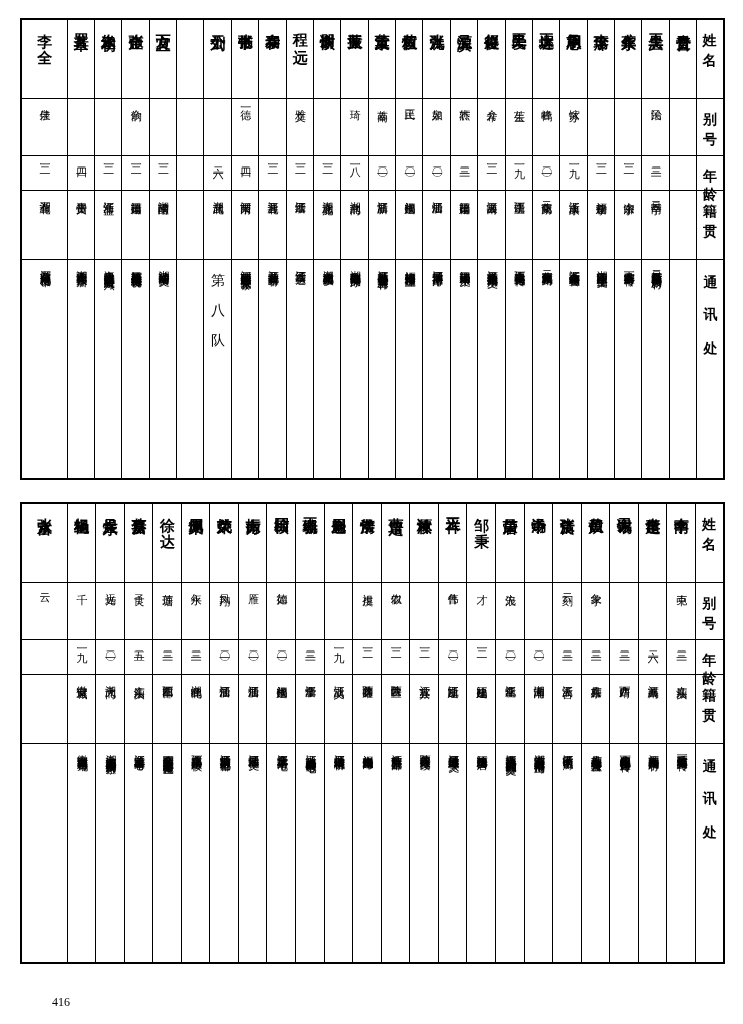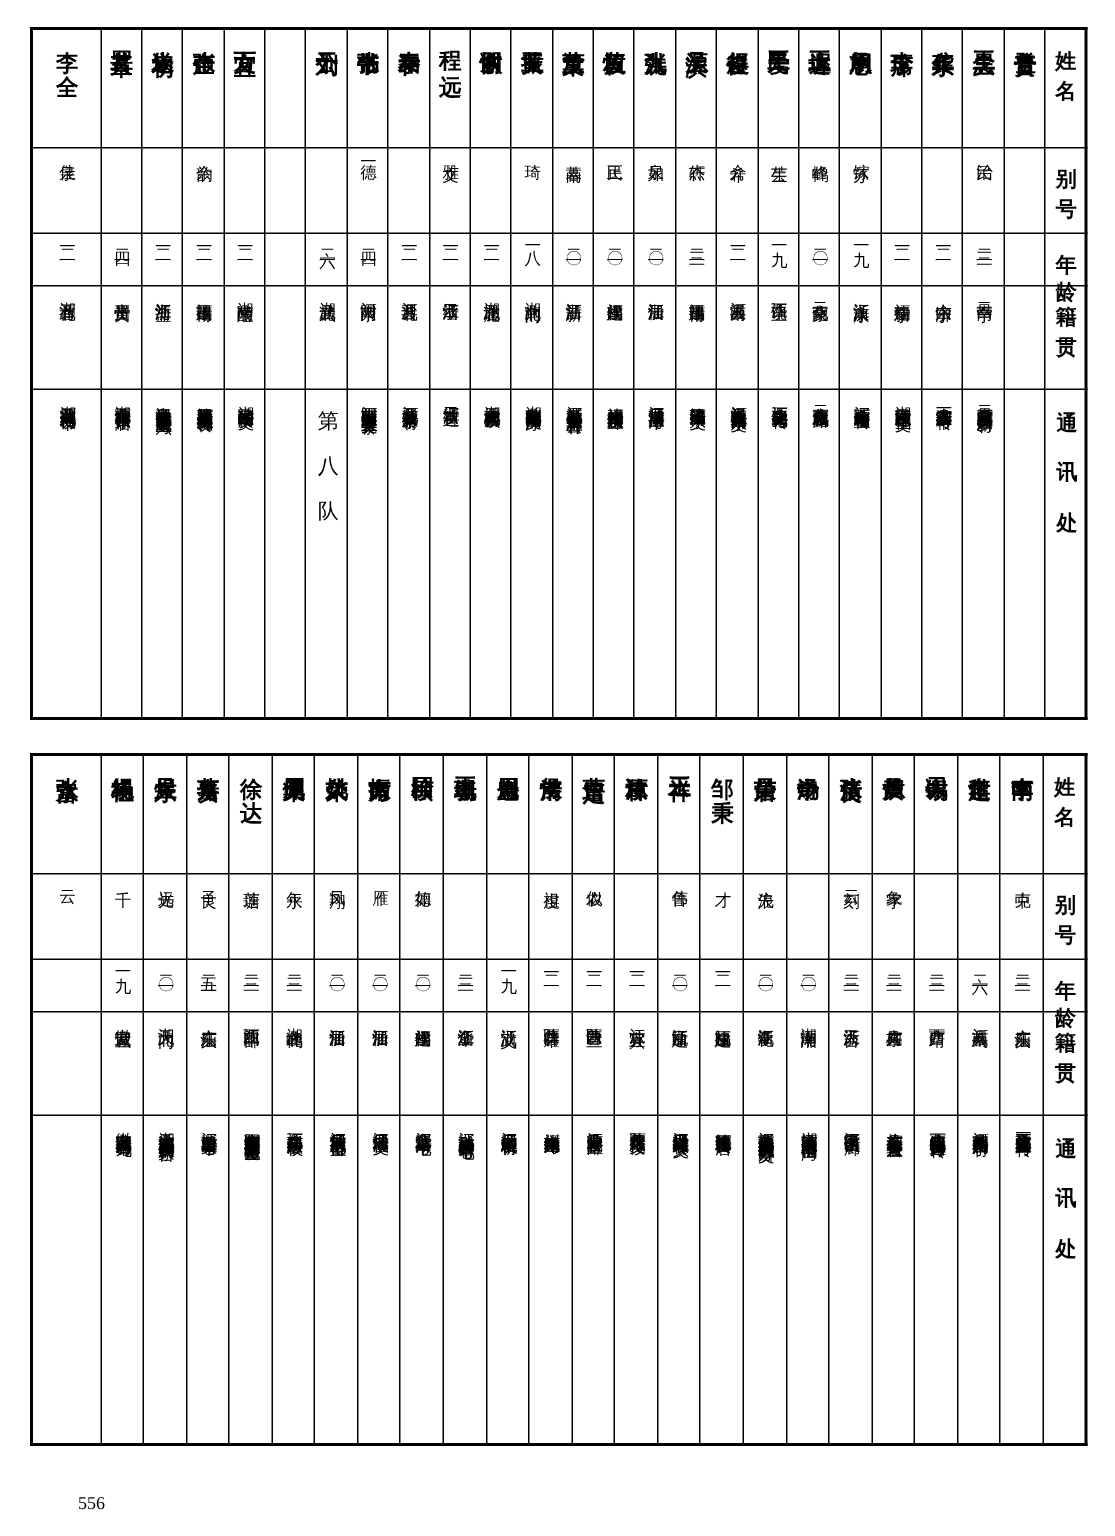--- a/index.html
+++ b/index.html
@@ -888,14 +888,14 @@
           <td>
             <div class="v">香港邮政信箱第一五三一号转</div>
           </td>
           <td class="hdrcell addr">
             <div class="v">通　讯　处</div>
           </td>
         </tr>
       </tbody>
     </table>
 
-  <div class="pagenum">556</div>
+  <div class="pagenum">416</div>
 </div>
 
 </body></html>

